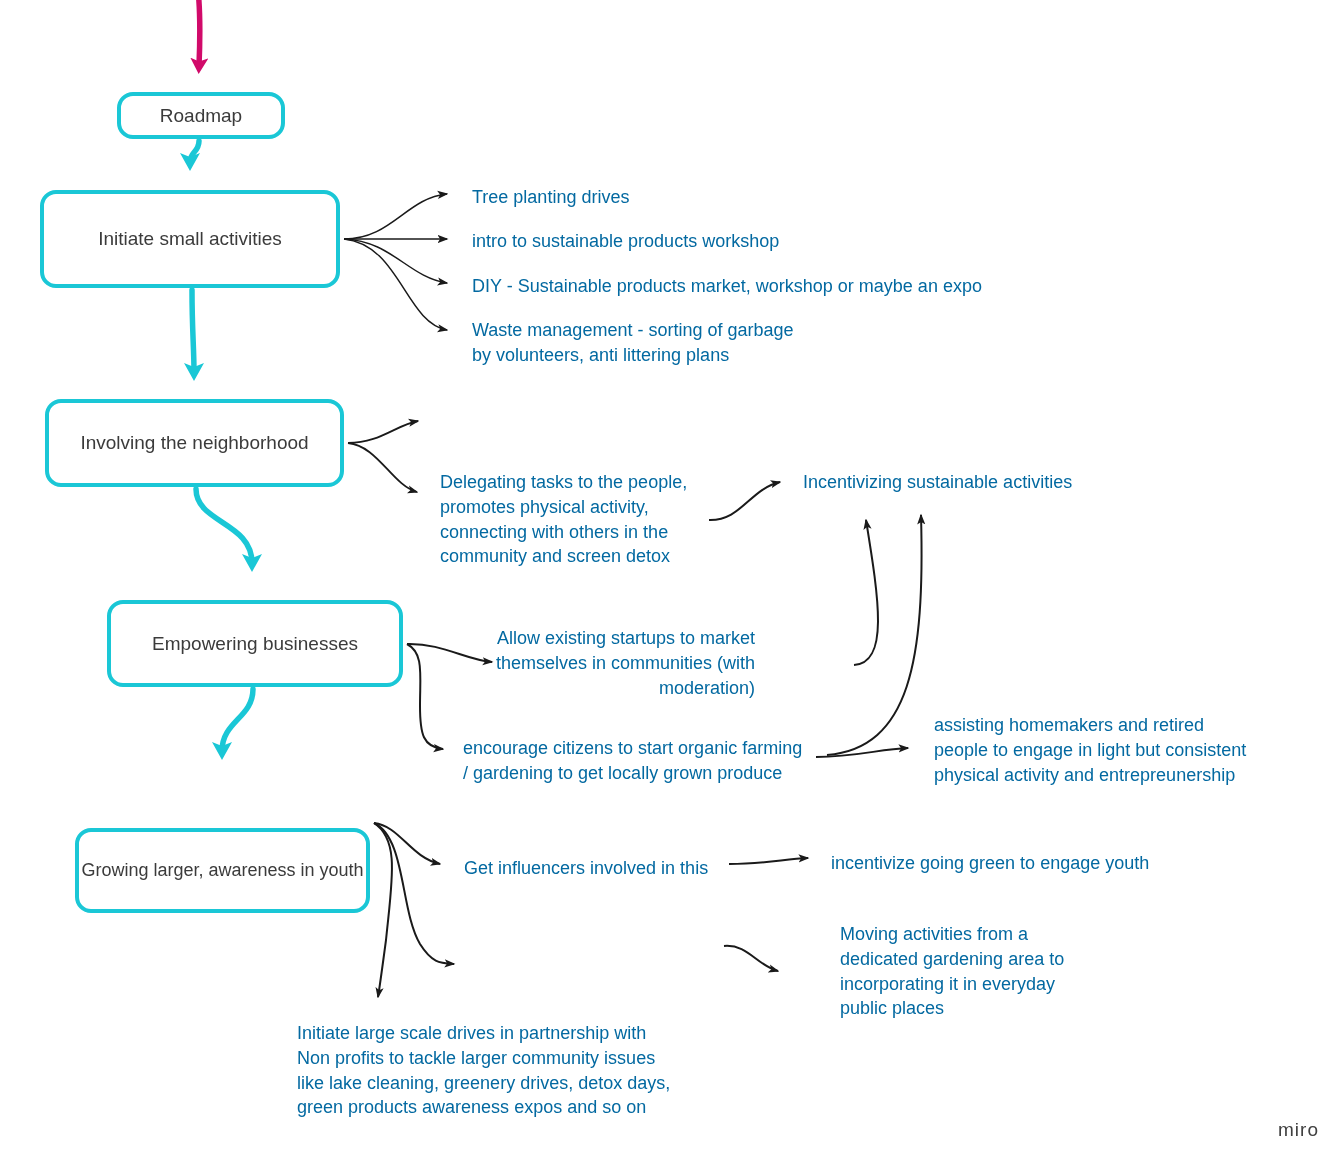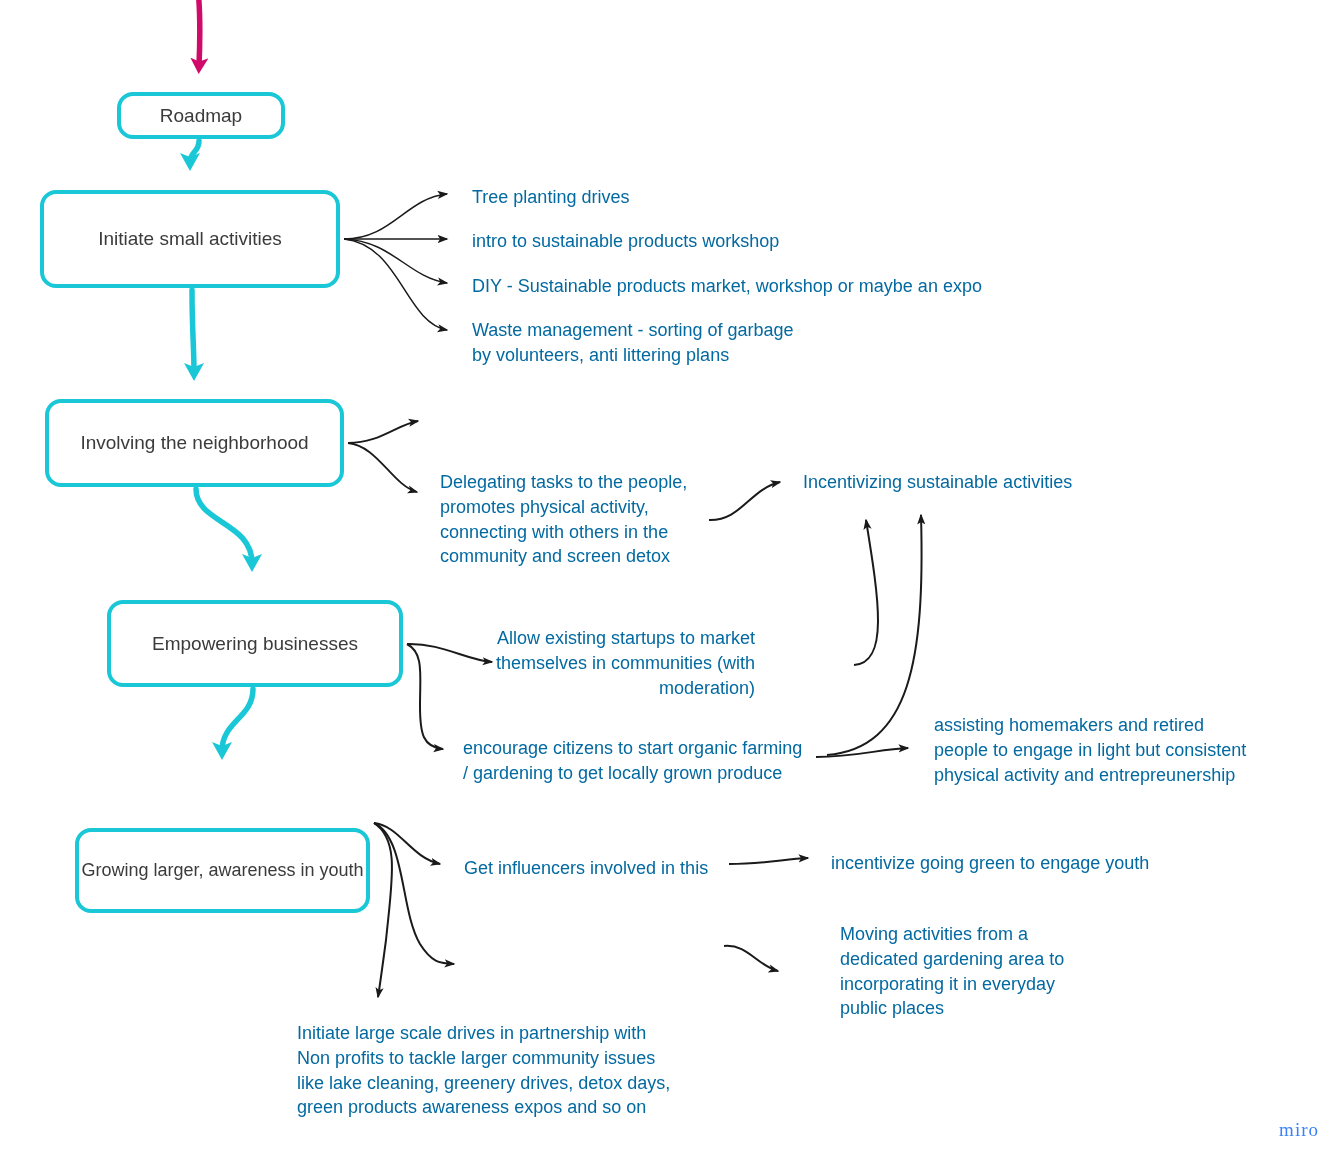--- a/index.html
+++ b/index.html
@@ -45,22 +45,22 @@
     font-family: "Liberation Sans", sans-serif;
     font-size: 18px;
     line-height: 24.8px;
     white-space: pre-line;
     z-index: 2;
   }
   #watermark {
     position: absolute;
     right: 22px;
     bottom: 24px;
-    color: #3b82f6;
-    font-family: Liberation Serif, serif;
+    color: #404040;
+    font-family: Liberation Sans, sans-serif;
     font-size: 19px;
     letter-spacing: 1px;
     z-index: 4;
     text-align: center;
   }
 </style>
 </head>
 <body>
 
 <div id="canvas">

